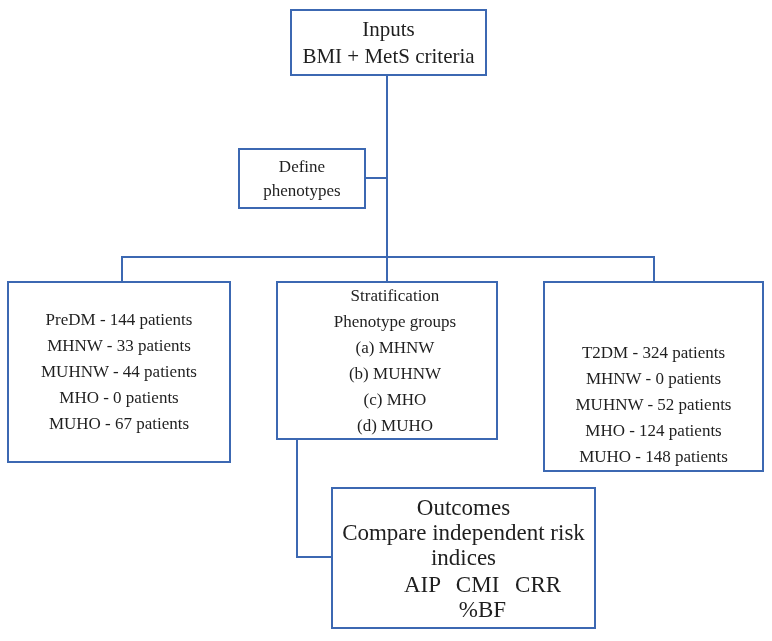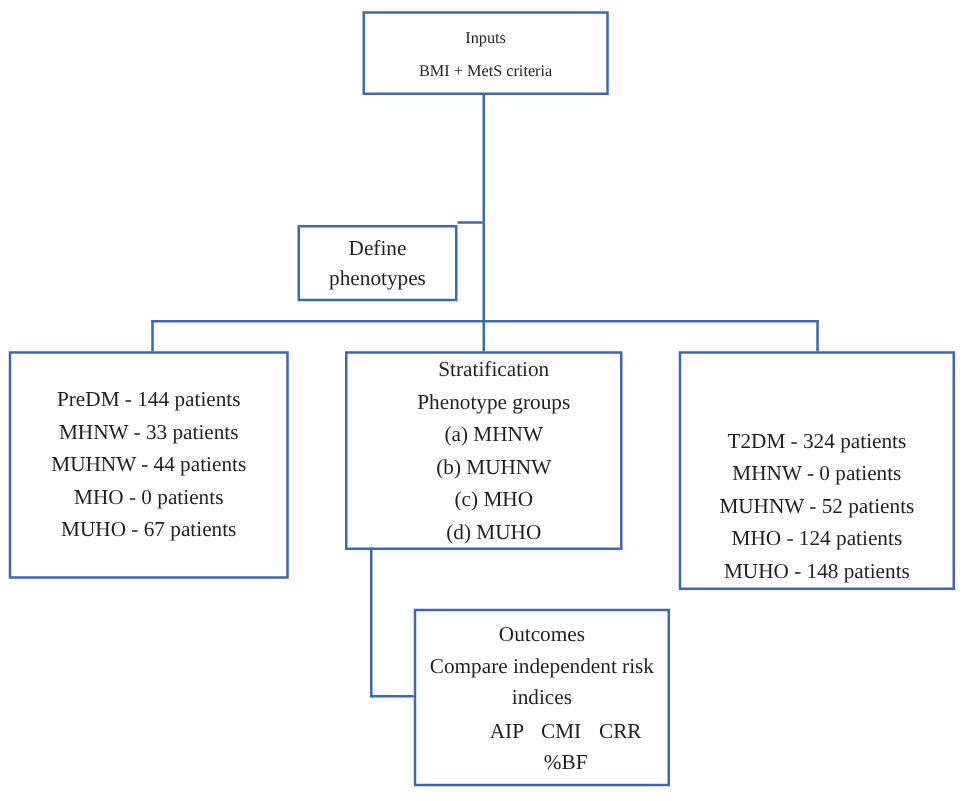--- a/index.html
+++ b/index.html
@@ -18,26 +18,26 @@
     border:2px solid var(--accent);
     background:var(--bg);
     display:flex;
     flex-direction:column;
     justify-content:center;
     align-items:center;
     text-align:center;
   }
   .box span { display:block; }
 
-  .box--inputs   { left:290px; top:9px;   width:197px; height:67px;  font-size:13px; line-height:27px; }
-  .box--define   { left:238px; top:148px; width:128px; height:61px;  font-size:17px; line-height:24px; padding:0 10px;margin-top:32px; }
+  .box--inputs   { left:290px; top:9px;   width:197px; height:67px;  font-size:21px; line-height:27px; }
+  .box--define   { left:238px; top:148px; width:128px; height:61px;  font-size:17px; line-height:24px; padding:0 10px; }
   .box--predm    { left:7px;   top:281px; width:224px; height:182px; font-size:17px; line-height:26px; }
   .box--strat    { left:276px; top:281px; width:222px; height:159px; font-size:17px; line-height:26px;padding-left:16px; }
   .box--t2dm     { left:543px; top:281px; width:221px; height:191px; font-size:17px; line-height:26px;justify-content:flex-end; }
-  .box--outcomes { left:331px; top:487px; width:205px; height:142px; font-size:17px; line-height:25px; padding:17px 6px; }
+  .box--outcomes { left:331px; top:487px; width:265px; height:142px; font-size:23px; line-height:25px; padding:17px 6px; }
 
   .indices-line { word-spacing:10px; margin-top:2px;margin-left:38px; }
 
   .line { position:absolute; background:var(--accent); }
   .line--top-vertical      { left:386px; top:75px;  width:2px;   height:206px; }
   .line--define-stub       { left:366px; top:177px; width:20px;  height:2px; }
   .line--branch-horizontal { left:121px; top:256px; width:534px; height:2px; }
   .line--branch-left-drop  { left:121px; top:256px; width:2px;   height:25px; }
   .line--branch-right-drop { left:653px; top:256px; width:2px;   height:25px; }
   .line--outcomes-vertical { left:296px; top:438px; width:2px;   height:120px; }

